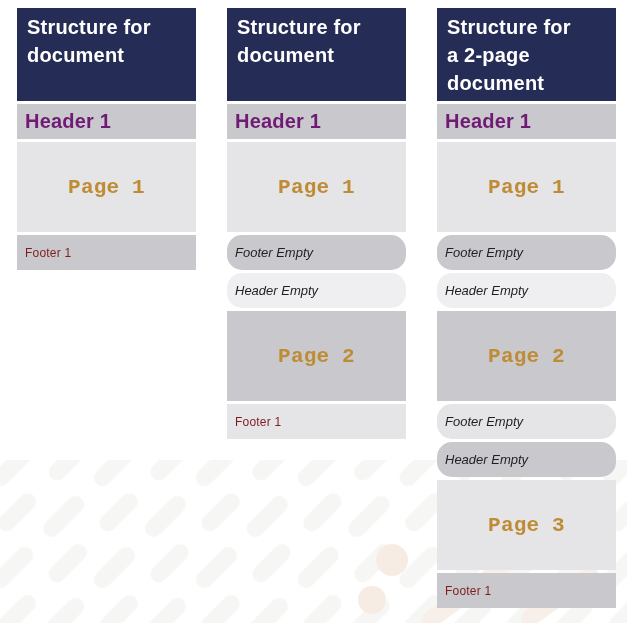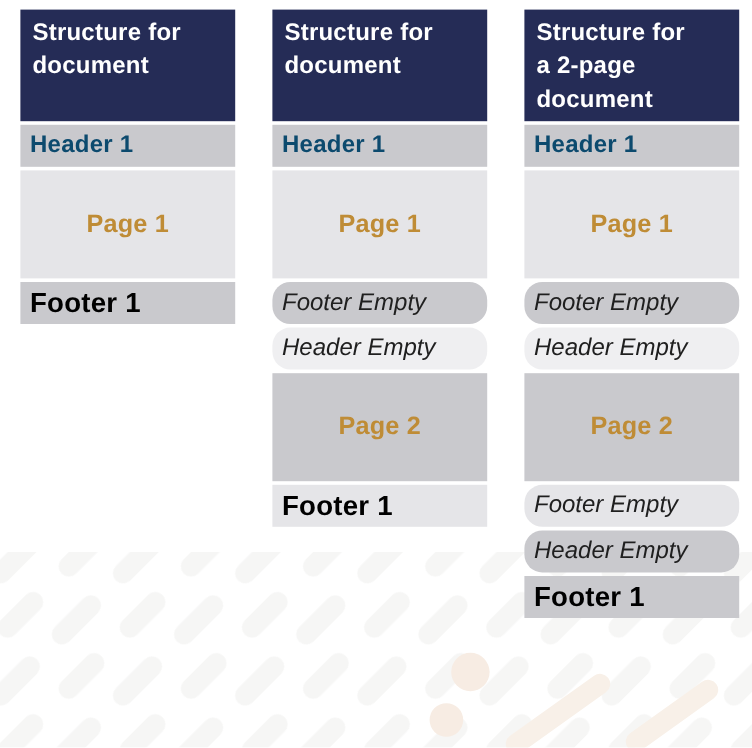--- a/index.html
+++ b/index.html
@@ -39,24 +39,24 @@
   .page {
     height: 90px;
     margin-bottom: 3px;
     display: flex;
     align-items: center;
     justify-content: center;
   }
   .bg-medium { background: #c9c9cd; }
   .bg-light  { background: #e5e5e8; }
   .bg-xlight { background: #efeff1; }
-  .t-header { color: #0c4a6e; font-weight: bold; font-size: 20px; letter-spacing: 0.2px; }
-  .t-footer { color: #000000; font-weight: bold; font-size: 23px; letter-spacing: 0.2px; }
-  .t-page   { color: #bf8c36; font-weight: bold; font-size: 21px; letter-spacing: 0.2px; }
-  .t-empty  { color: #1f1f1f; font-style: italic; font-weight: 400; font-size: 20px; border-radius: 15px; }
+  .t-header { color: #701a75; font-weight: bold; font-size: 20px; letter-spacing: 0.2px; }
+  .t-footer { color: #7f1d1d; font-weight: normal; font-size: 12px; letter-spacing: 0.2px; }
+  .t-page   { color: #bf8c36; font-weight: bold; font-size: 21px; letter-spacing: 0.2px; font-family: Liberation Mono, monospace; }
+  .t-empty  { color: #1f1f1f; font-style: italic; font-weight: 400; font-size: 13px; border-radius: 15px; }
 </style>
 </head>
 <body>
 
 <div class="stage">
 
   <svg class="watermark" width="627" height="163" viewBox="0 0 627 163">
     <defs>
       <pattern id="diag" width="72" height="72" patternUnits="userSpaceOnUse" patternTransform="rotate(-45 0 0)">
         <line x1="-12" y1="13" x2="96" y2="13" stroke="#f6f6f5" stroke-width="17" stroke-linecap="round" stroke-dasharray="34 38"></line>
@@ -99,16 +99,17 @@
       <div>a 2-page</div>
       <div>document</div>
     </div>
     <div class="bar bg-medium t-header">Header 1</div>
     <div class="page bg-light t-page">Page 1</div>
     <div class="bar bg-medium t-empty">Footer Empty</div>
     <div class="bar bg-xlight t-empty">Header Empty</div>
     <div class="page bg-medium t-page">Page 2</div>
     <div class="bar bg-light t-empty">Footer Empty</div>
     <div class="bar bg-medium t-empty">Header Empty</div>
+    <div class="page bg-light t-page">Page 3</div>
     <div class="bar bg-medium t-footer">Footer 1</div>
   </div>
 
 </div>
 
 </body></html>

